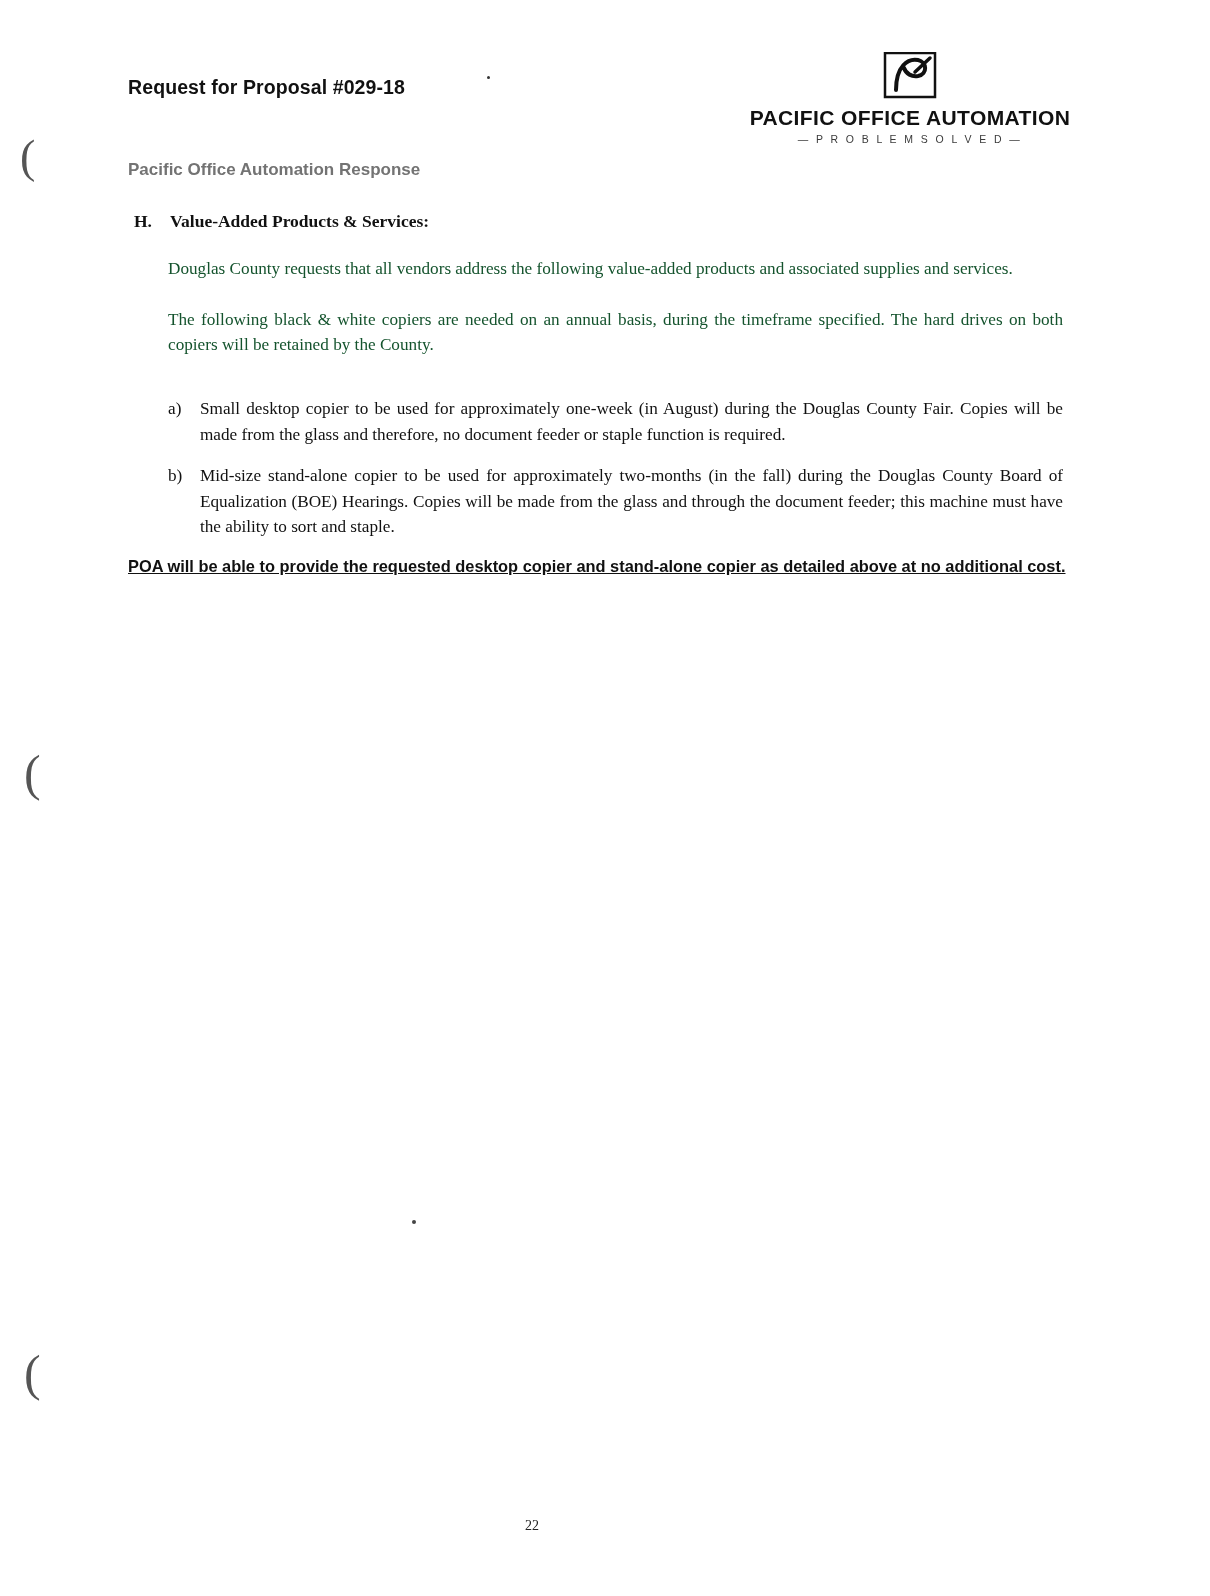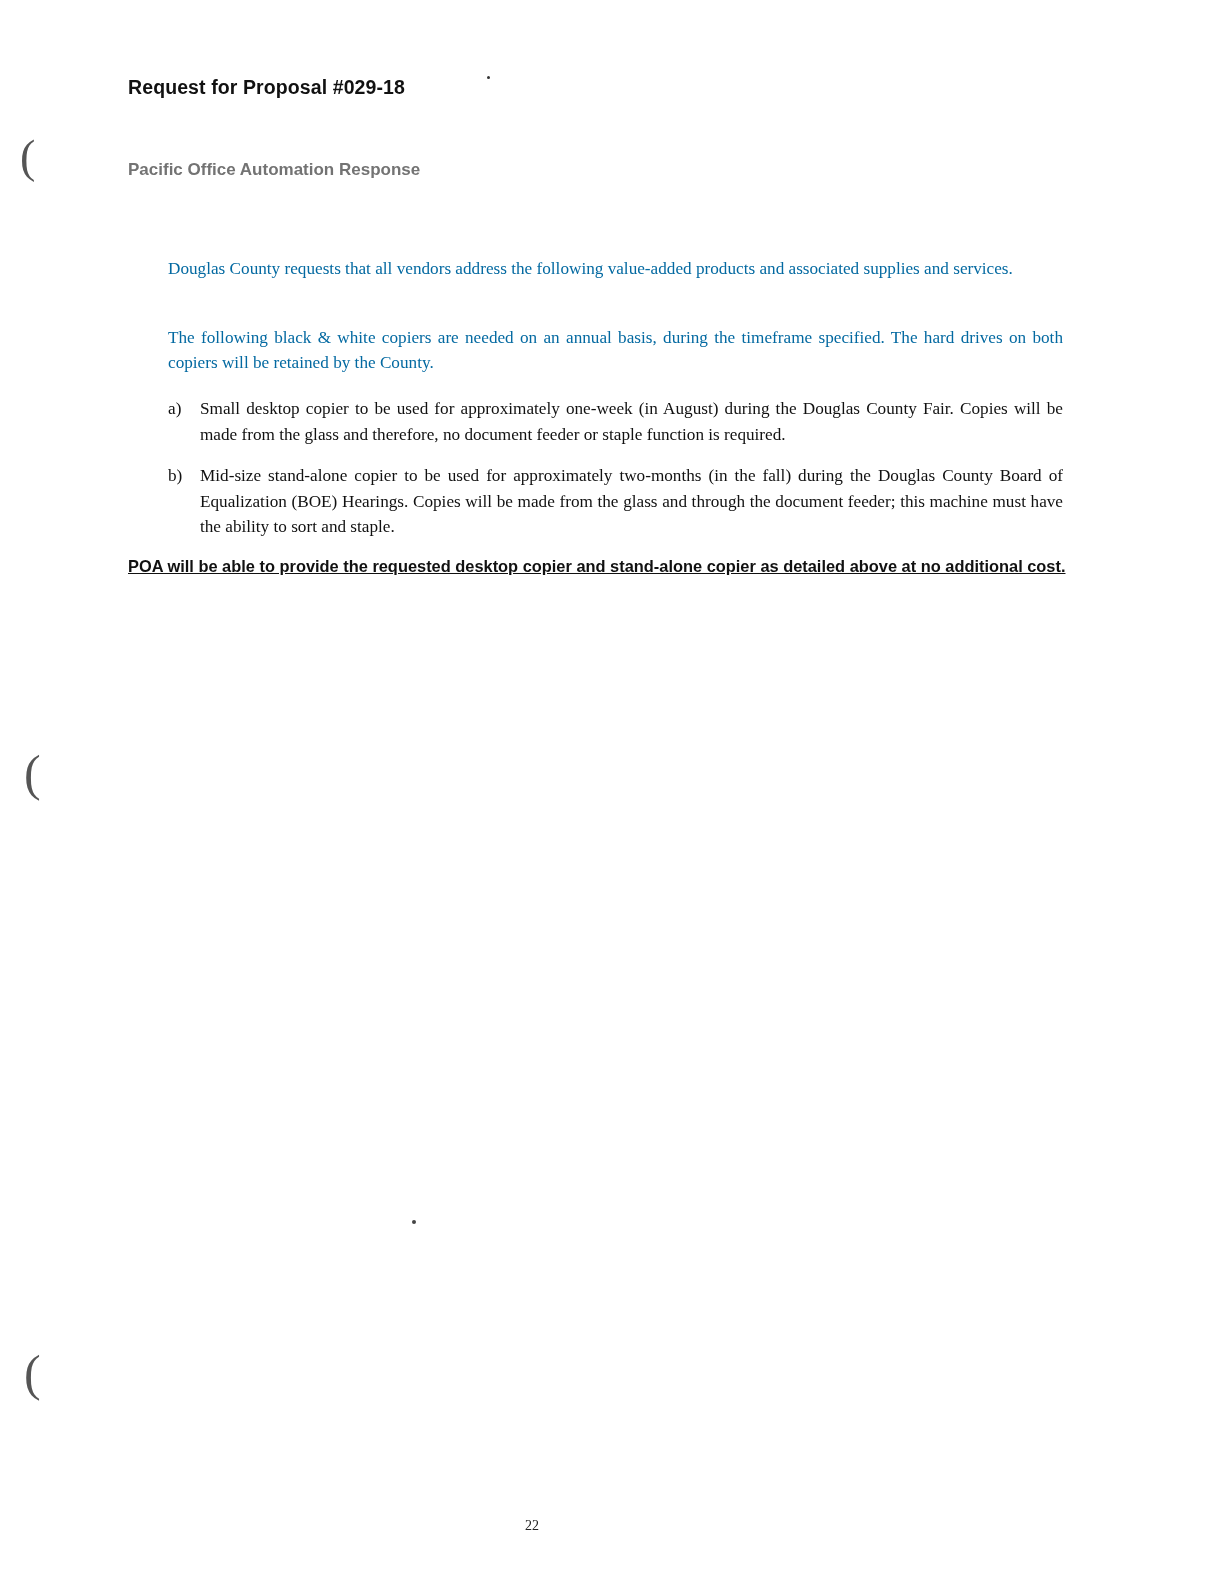--- a/index.html
+++ b/index.html
@@ -100,24 +100,24 @@
     width: 36px;
   }
 
   .body-block {
     position: absolute;
     left: 168px;
     width: 895px;
     font-size: 17.2px;
     line-height: 25px;
     text-align: justify;
-    color: #0369a1;
+    color: #14532d;
   }
   #para1 { top: 256px; }
-  #para2 { top: 325px; }
+  #para2 { top: 307px; }
 
   .list-item {
     position: absolute;
     left: 168px;
     width: 895px;
     font-size: 17.2px;
     line-height: 25.5px;
     text-align: justify;
     color: #111111;
   }
@@ -183,23 +183,37 @@
 </head>
 <body>
 
 <div class="page">
 
   <div class="header-left">
     <div class="line">Request for Proposal #029-18</div>
   </div>
   <div class="header-dot"></div>
 
+  <div class="header-right">
+    <div class="logo-mark">
+      <svg width="56" height="50" viewBox="0 0 56 50" xmlns="http://www.w3.org/2000/svg">
+        <rect x="3" y="1" width="50" height="44" fill="none" stroke="#111111" stroke-width="2.5"></rect>
+        <path d="M14 38 C14 14, 26 6, 36 8 C45 10, 46 22, 36 24 C30 25, 24 22, 22 16" fill="none" stroke="#111111" stroke-width="4" stroke-linecap="round"></path>
+        <path d="M33 20 L48 6" fill="none" stroke="#111111" stroke-width="3.5" stroke-linecap="round"></path>
+      </svg>
+    </div>
+    <div class="brand-name">PACIFIC OFFICE AUTOMATION</div>
+    <div class="brand-tag">—  P R O B L E M   S O L V E D  —</div>
+  </div>
 
   <div class="subtitle">Pacific Office Automation Response</div>
 
+  <div class="section-head">
+    <span class="letter">H.</span><span>Value-Added Products &amp; Services:</span>
+  </div>
 
   <div class="body-block" id="para1">Douglas County requests that all vendors address the following value-added products and associated supplies and services.</div>
   <div class="body-block" id="para2">The following black &amp; white copiers are needed on an annual basis, during the timeframe specified.  The hard drives on both copiers will be retained by the County.</div>
 
   <div class="list-item" id="item-a">
     <span class="marker">a)</span>
     <span class="item-text">Small desktop copier to be used for approximately one-week (in August) during the Douglas County Fair.  Copies will be made from the glass and therefore, no document feeder or staple function is    required.</span>
   </div>
   <div class="list-item" id="item-b">
     <span class="marker">b)</span>

